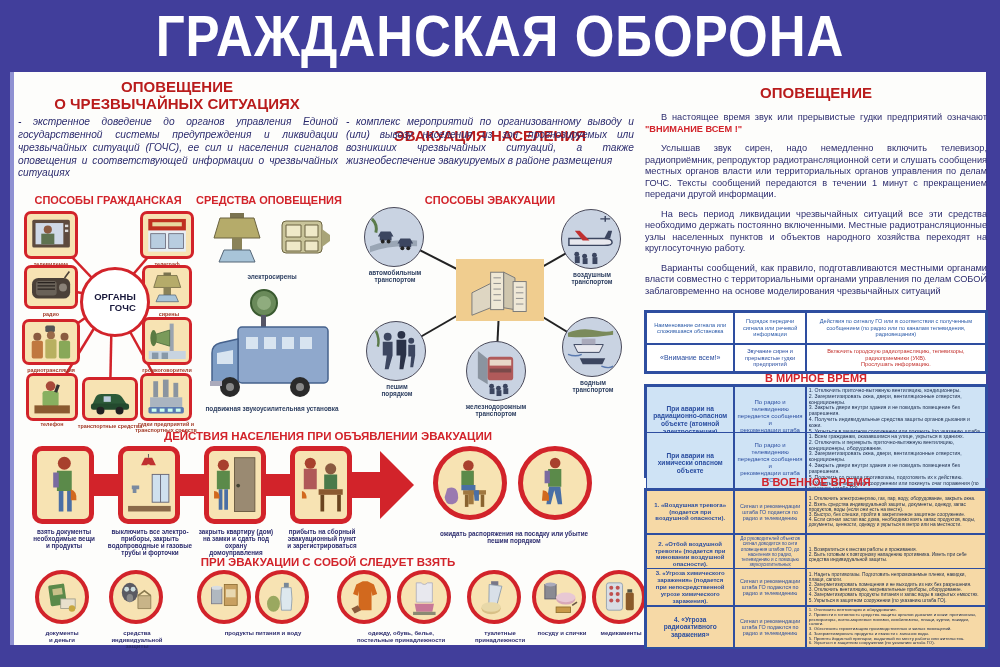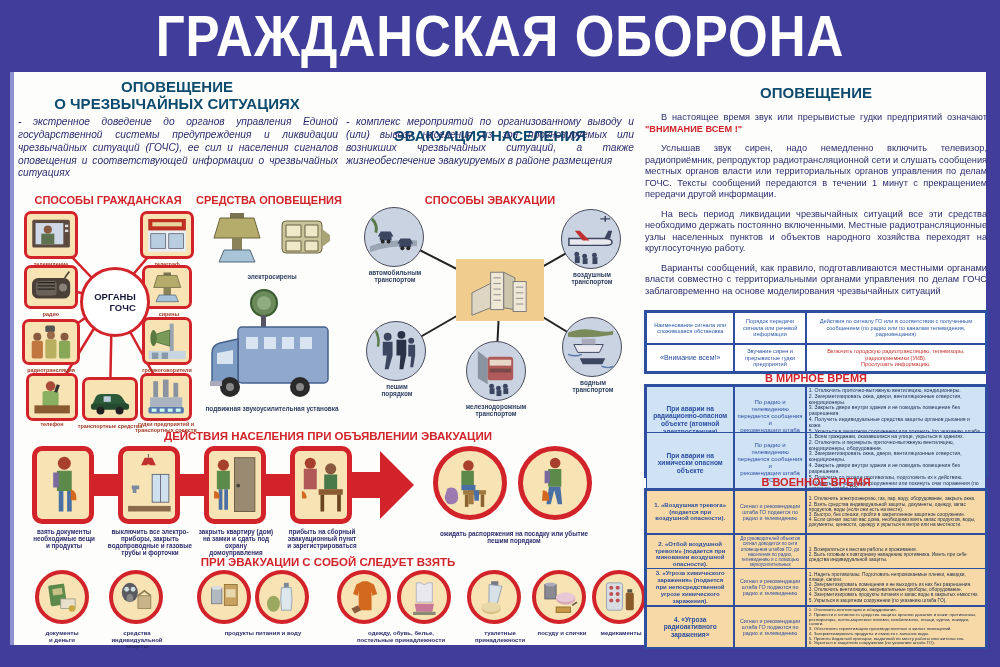--- a/index.html
+++ b/index.html
@@ -3,21 +3,21 @@
 <meta charset="utf-8">
 <style>
   html,body{margin:0;padding:0;}
   body{font-family:"Liberation Sans", sans-serif; background:#555;}
   .poster{position:relative;width:1000px;height:667px;background:#413e9b;overflow:hidden;}
   .titlebar{position:absolute;left:0;top:0;width:1000px;height:72px;display:flex;align-items:center;justify-content:center;}
   .title{color:#fff;font-size:51px;font-weight:800;letter-spacing:1px;transform:scaleY(1.12);white-space:nowrap;}
   .panel{position:absolute;left:10px;top:72px;width:972px;height:573px;background:#fdfdfb;border-left:4px solid #8f91d2;}
   .bluebar{position:absolute;left:974px;top:78px;width:9px;height:561px;background:#3e49d0;}
   .abs{position:absolute;}
-  .hdr{font-weight:800;color:#0c4a6e;text-align:center;font-size:15px;line-height:1.15;white-space:pre-line;}
+  .hdr{font-weight:800;color:#b91c1c;text-align:center;font-size:15px;line-height:1.15;white-space:pre-line;}
   .intro{font-size:10.2px;color:#2c2c6e;line-height:1.26;text-align:justify;font-style:italic;}
   .redtitle{color:#d2232a;font-weight:800;font-size:11px;text-align:center;white-space:nowrap;}
   .ibox{background:#f7e3b3;border:3px solid #d2232a;border-radius:7px;box-sizing:border-box;display:flex;align-items:center;justify-content:center;overflow:hidden;}
   .ibox svg{width:92%;height:92%;}
   .ilabel{font-size:5.4px;color:#a23b28;text-align:center;line-height:1.12;font-weight:700;}
   .dlabel{font-size:6.4px;color:#2c3e60;text-align:center;line-height:1.15;font-weight:700;}
   .blabel{font-size:6.3px;color:#2c2c6e;text-align:center;line-height:1.12;font-weight:700;}
   .circle-org{position:absolute;border:3px solid #d2232a;border-radius:50%;background:#fff;display:flex;align-items:center;justify-content:center;text-align:center;font-weight:800;color:#17173a;font-size:9.5px;line-height:1.2;white-space:pre-line;}
   .evac-circle{position:absolute;width:60px;height:60px;border-radius:50%;background:#c9d3e2;border:1.5px solid #4a4a5a;box-sizing:border-box;display:flex;align-items:center;justify-content:center;overflow:hidden;}
   .evac-circle svg{width:88%;height:88%;}
@@ -517,21 +517,21 @@
       <div class="abs blabel" style="left:570px;top:74px;width:66px;white-space:pre-line;font-size:6px;">медикаменты</div>
     </div>
 
     <div class="abs" style="left:628px;top:0;width:348px;height:573px;">
       <div class="abs hdr" style="left:0;top:12px;width:348px;">ОПОВЕЩЕНИЕ</div>
 
       <div class="abs" style="left:3px;top:32px;width:342px;">
         <p class="rc-p"><span>В настоящее время звук или прерывистые гудки предприятий означают </span><span class="redword">"ВНИМАНИЕ ВСЕМ !"</span></p>
         <p class="rc-p">Услышав звук сирен, надо немедленно включить телевизор, радиоприёмник, репродуктор радиотрансляционной сети и слушать сообщения местных органов власти или территориальных органов управления по делам ГОЧС. Тексты сообщений передаются  в течении 1 минут с прекращением передачи другой информации.</p>
         <p class="rc-p">На весь период ликвидации чрезвычайных ситуаций все эти средства необходимо держать постоянно включенными. Местные радиотрансляционные узлы населенных пунктов и объектов народного хозяйства переходят на круглосуточную работу.</p>
-        <p class="rc-p">Варианты сообщений, как правило, подготавливаются местными органами власти совместно с территориальными органами управления по делам ГОЧС заблаговременно на основе моделирования чрезвычайных ситуаций</p>
+        <p class="rc-p">Варианты сообщений, как правило, подготавливаются местными органами власти совместно с территориальными органами управления по делам СОБОЙ заблаговременно на основе моделирования чрезвычайных ситуаций</p>
       </div>
 
       <div class="sigtable" style="left:2px;top:238px;width:344px;">
         <div class="trow" style="height:32px;">
           <div class="tcell hcell">Наименование сигнала или сложившаяся обстановка</div>
           <div class="tcell hcell">Порядок передачи сигнала или речевой информации</div>
           <div class="tcell hcell">Действия по сигналу ГО или в соответствии с полученным сообщением (по радио или по каналам телевидения, радиовещания)</div>
         </div>
         <div class="trow" style="height:28px;">
           <div class="tcell" style="font-size:7px;color:#2b4ea0;">«Внимание всем!»</div>

